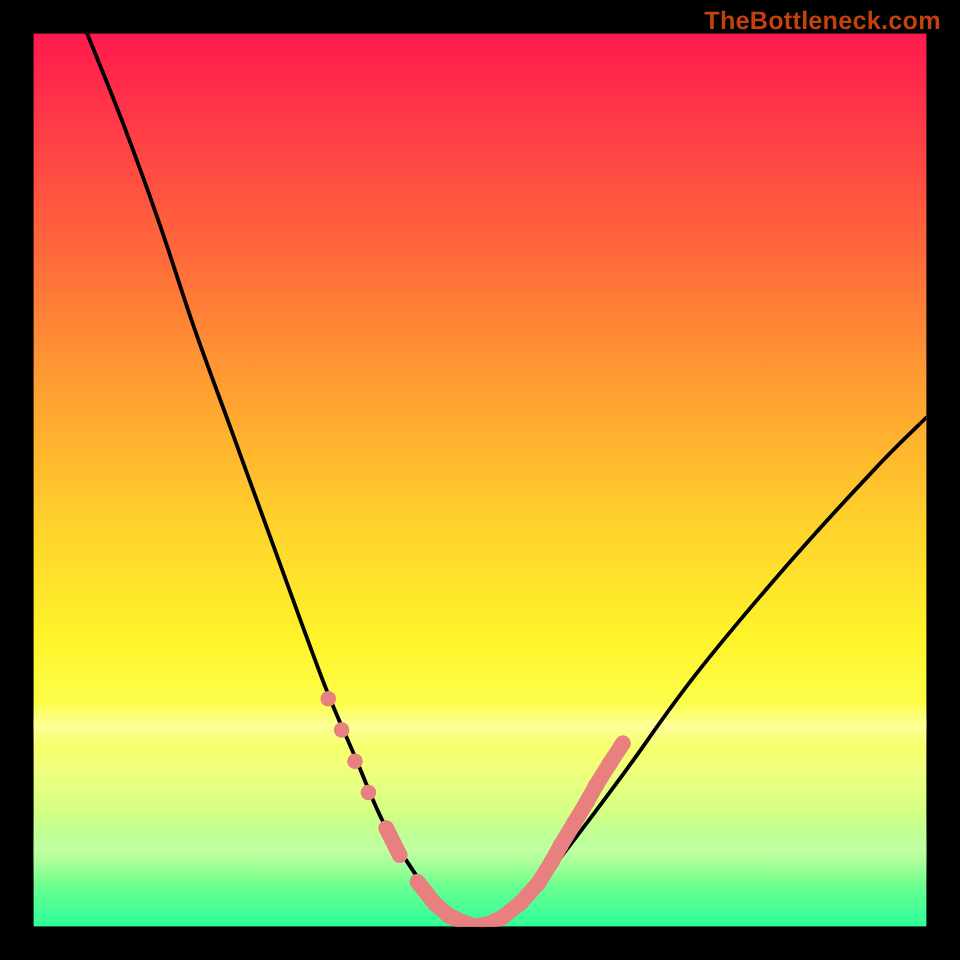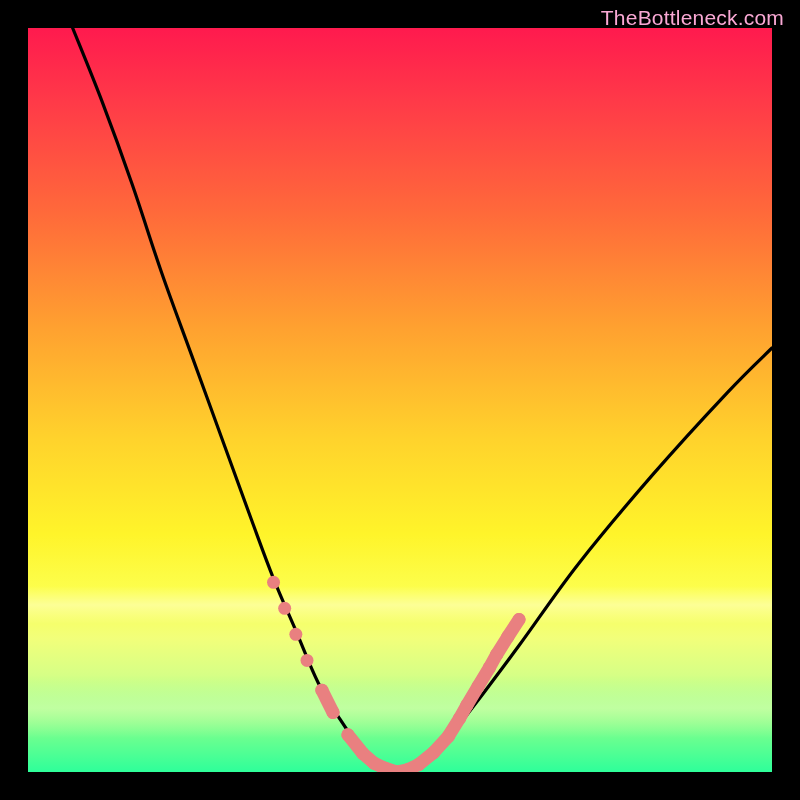--- a/index.html
+++ b/index.html
@@ -58,23 +58,23 @@
   }
   svg.curve {
     position: absolute;
     left: 0; top: 0;
     width: 744px; height: 744px;
   }
   .watermark {
     position: absolute;
     top: 6px;
     right: 16px;
-    color: #f9a8d4;
+    color: #c2410c;
     font-size: 21px;
-    font-weight: 400;
+    font-weight: 700;
     letter-spacing: 0.2px;
   }
 </style>
 </head>
 <body>
 
 <div class="frame">
   <div class="plot">
     <div class="fade-band band1"></div>
     <div class="fade-band band2"></div>

